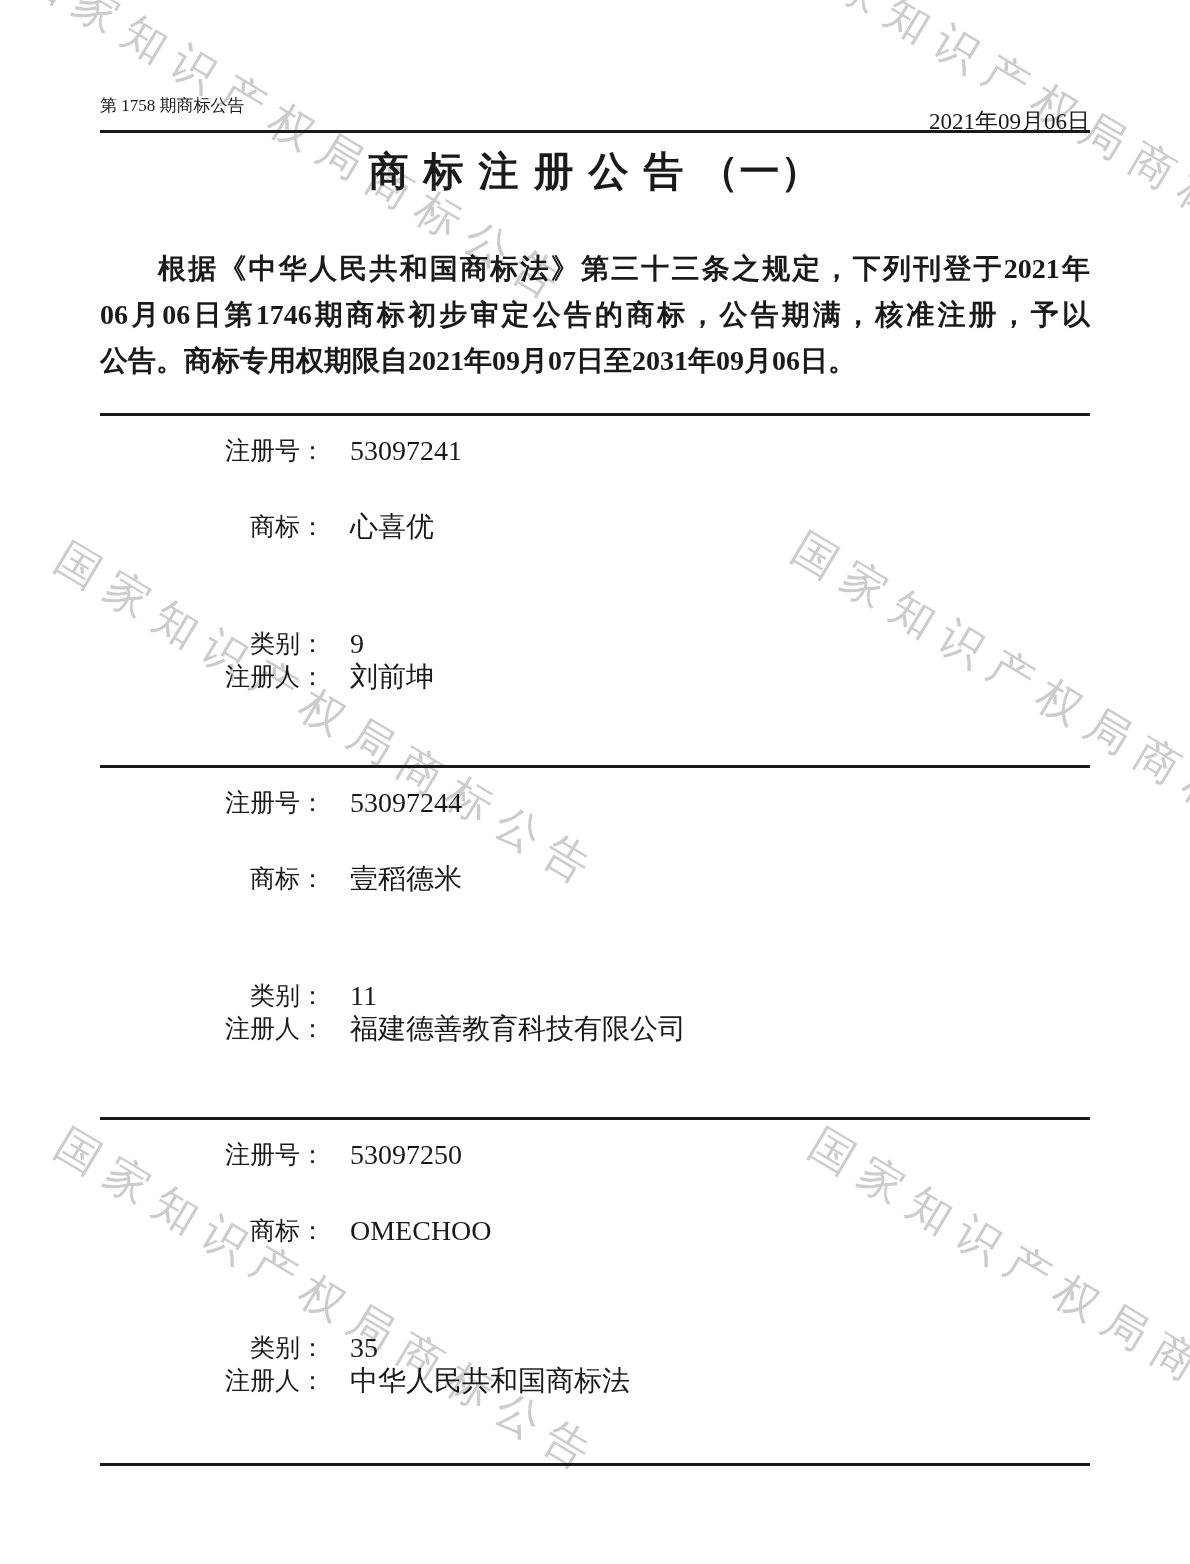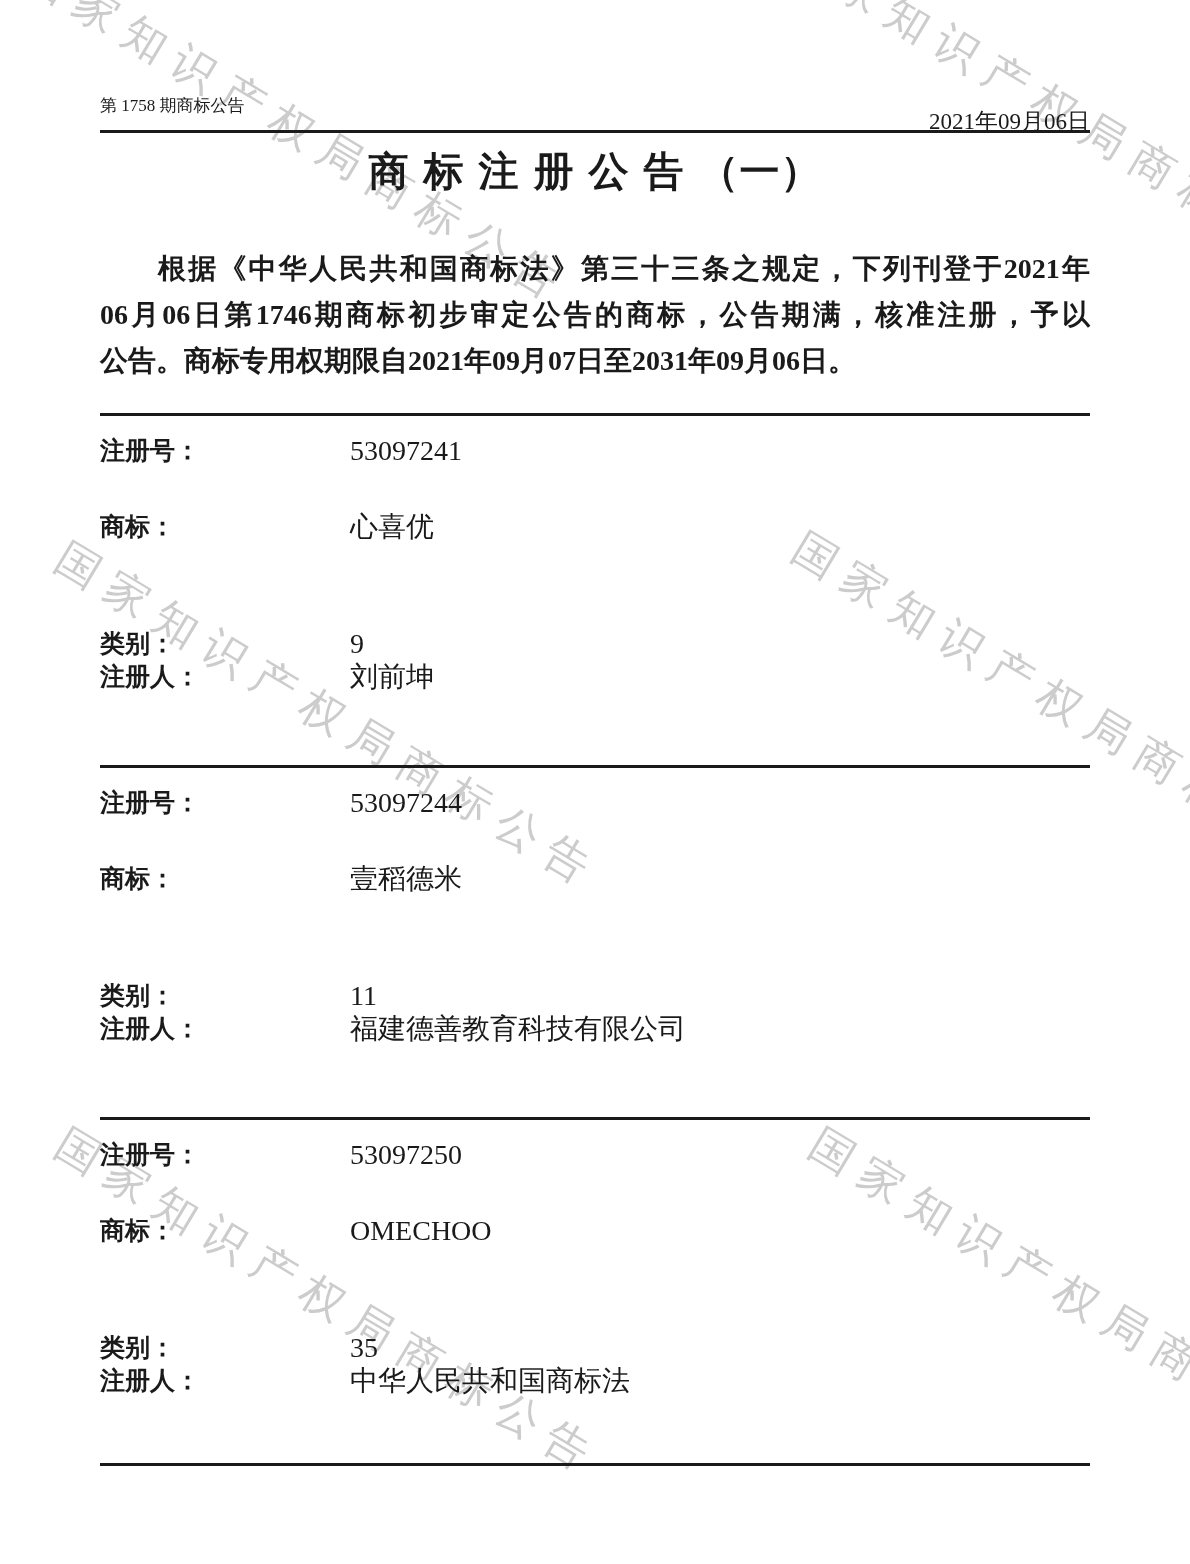--- a/index.html
+++ b/index.html
@@ -61,22 +61,22 @@
   .record .sep {
     position:absolute; left:100px; top:0; width:990px; height:3px;
     background:#1a1a1a;
   }
   .frow { position:absolute; left:100px; width:990px; display:flex; align-items:flex-start; }
   .frow-1 { top:22px; }
   .frow-2 { top:98px; }
   .frow-3 { top:175px;margin-top:40px; }
   .frow-4 { top:248px; }
   .flabel {
-    width:225px; flex:0 0 225px; text-align:left;
-    font-size:25px; line-height:32px; font-weight:bold;
+    width:225px; flex:0 0 225px; text-align:right;
+    font-size:25px; line-height:32px; font-weight:normal;
   }
   .fvalue {
     margin-left:25px; font-size:28px; line-height:32px;text-align:center;
   }
   .fvalue .en-line { margin-top:5px; line-height:36px; }
   .fvalue .en-line:empty { display:none; }
 </style>
 </head>
 <body>
 

